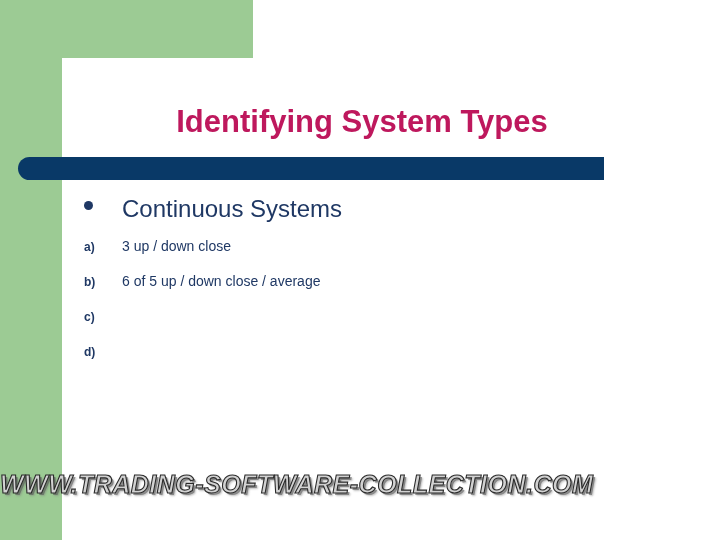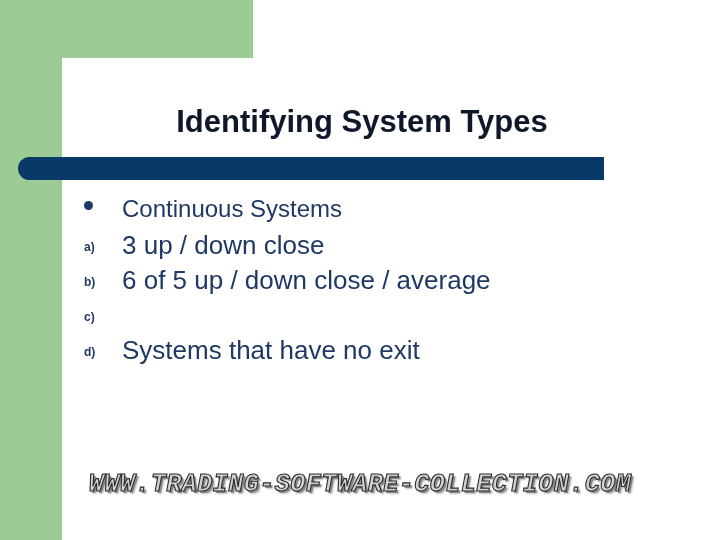--- a/index.html
+++ b/index.html
@@ -55,21 +55,21 @@
 
   
   .slide-title {
     position: absolute;
     left: 62px;
     top: 103px;
     width: 600px;
     text-align: center;
     font-size: 31px;
     font-weight: bold;
-    color: #0f172a;
+    color: #be185d;
     letter-spacing: 0px;
     line-height: 38px;
     white-space: nowrap;
   }
 
   
   .body-list {
     position: absolute;
     left: 0;
     top: 190px;
@@ -99,37 +99,36 @@
     position: relative;
     top: -4px;
   }
   .letter-marker {
     font-size: 12px;
     font-weight: bold;
     color: #1F3864;
     font-family: "Liberation Sans", sans-serif;
   }
   .row-text {
-    font-size: 26px;
+    font-size: 14px;
     color: #1F3864;
     white-space: nowrap;
     font-family: "Liberation Sans", sans-serif;
   }
   .row-level1 .row-text {
     font-size: 24px;
   }
 
   
   .watermark {
     position: absolute;
     left: 0;
     top: 470px;
     width: 720px;
-    text-align: center;
-    font-family: Liberation Mono, monospace;
+    font-family: Liberation Sans, sans-serif;
     font-style: italic;
     font-weight: bold;
     font-size: 25px;
     letter-spacing: 0.5px;
     color: #d2d2d2;
     -webkit-text-stroke: 1.1px #2a2a2a;
     text-shadow:
        2px 2px 0 rgba(80,80,80,0.55),
        3px 3px 2px rgba(120,120,120,0.45);
     white-space: nowrap;
@@ -174,20 +173,19 @@
     <div class="list-row">
       <span class="marker-slot">
         <span class="letter-marker">c)</span>
       </span>
     </div>
 
     <div class="list-row">
       <span class="marker-slot">
         <span class="letter-marker">d)</span>
       </span>
-      <span class="row-text">Systems that have no exit</span>
     </div>
 
   </div>
 
   <div class="watermark">WWW.TRADING-SOFTWARE-COLLECTION.COM</div>
 
 </div>
 
 </body></html>

